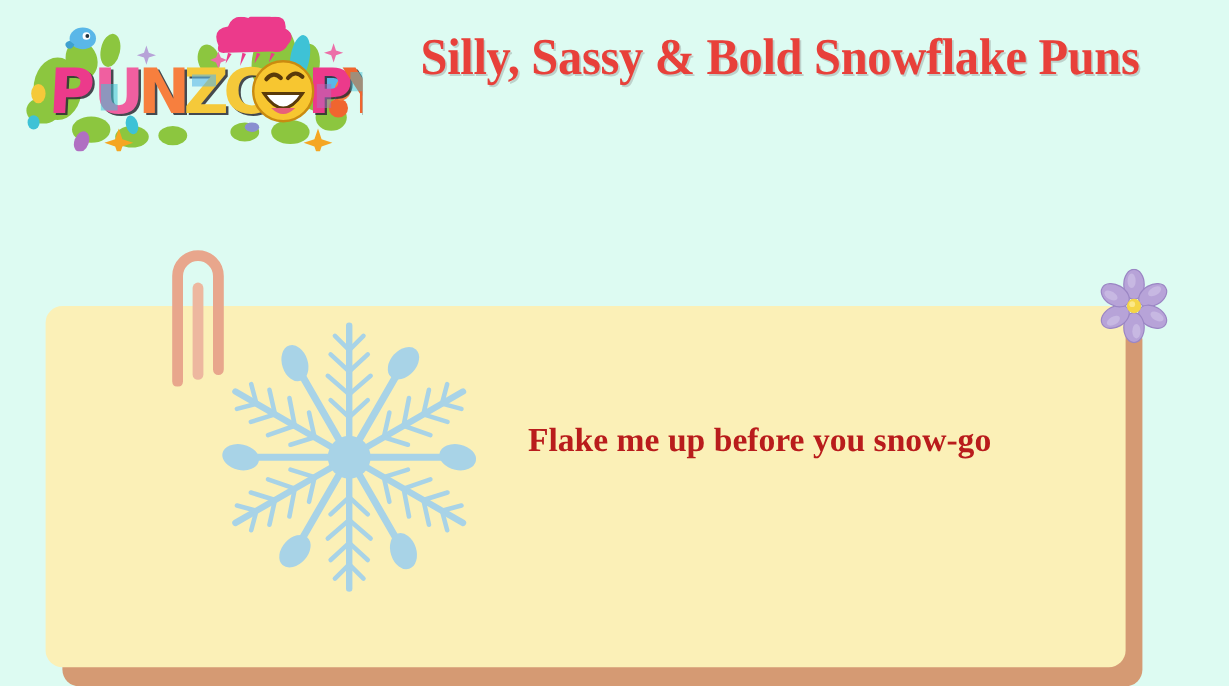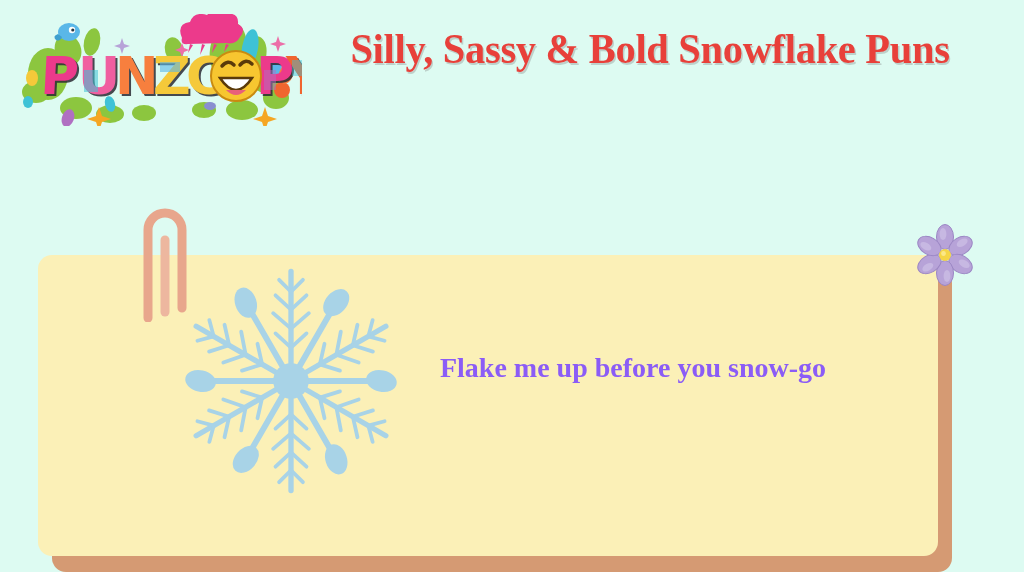--- a/index.html
+++ b/index.html
@@ -78,21 +78,21 @@
 
   .pun-text {
     position:absolute;
     left:420px; top:348px;
     width:426px;
     text-align:center;
     font-family:"Liberation Serif", serif;
     font-weight:bold;
     font-size:28px;
     line-height:39px;
-    color:#8b5cf6;
+    color:#b91c1c;
   }
 
   
   .paperclip {
     position:absolute;
     left:138px; top:200px;
     width:64px; height:122px;
   }
   .paperclip svg { display:block; width:100%; height:100%; }
 

